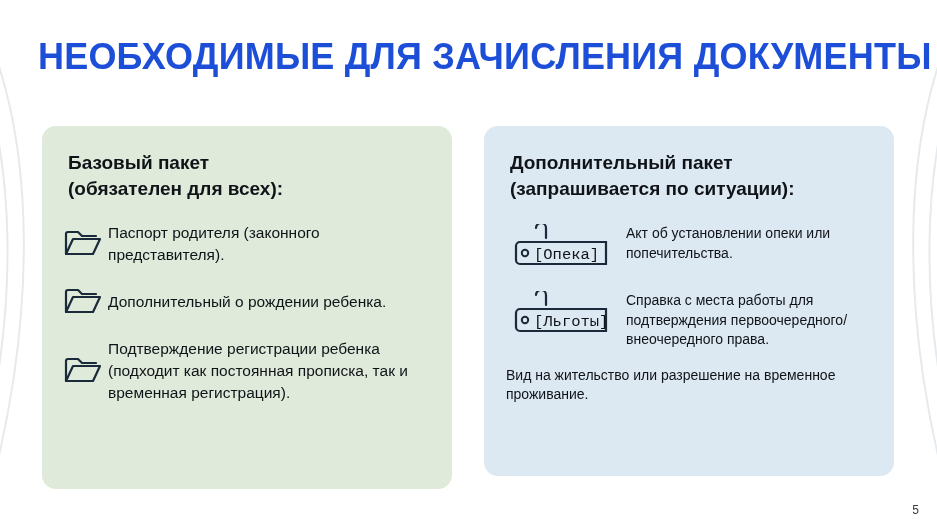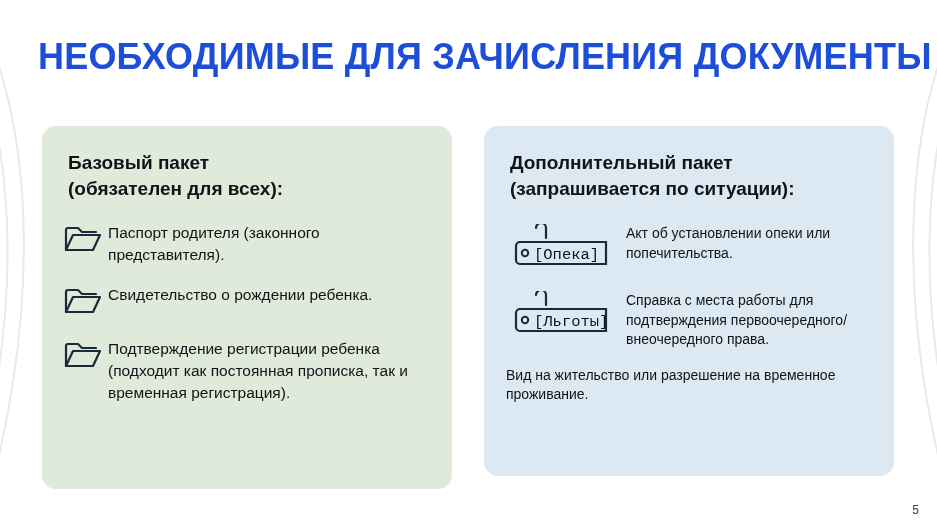--- a/index.html
+++ b/index.html
@@ -79,21 +79,21 @@
 
   .items {
     position: absolute;
     left: 22px;
     top: 96px;
     right: 14px;
   }
 
   .item {
     display: flex;
-    align-items: flex-start;
+    align-items: center;
     margin-bottom: 18px;
   }
 
   
   .folder-icon {
     flex: 0 0 auto;
     width: 44px;
     margin-top: 2px;
   }
   .item-text {
@@ -173,21 +173,21 @@
         <span class="item-text">Паспорт родителя (законного представителя).</span>
       </div>
 
       <div class="item">
         <span class="folder-icon">
           <svg width="38" height="30" viewBox="0 0 38 30" fill="none" stroke="#1b2a3a" stroke-width="2.2" stroke-linejoin="round" stroke-linecap="round">
             <path d="M2 26 V6 a2 2 0 0 1 2-2 h10 l4 4 h14"></path>
             <path d="M2 26 L9 11 h27 l-7 15 Z"></path>
           </svg>
         </span>
-        <span class="item-text">Свидетельство о рождении ребенка.</span>
+        <span class="item-text">Дополнительный о рождении ребенка.</span>
       </div>
 
       <div class="item">
         <span class="folder-icon">
           <svg width="38" height="30" viewBox="0 0 38 30" fill="none" stroke="#1b2a3a" stroke-width="2.2" stroke-linejoin="round" stroke-linecap="round">
             <path d="M2 26 V6 a2 2 0 0 1 2-2 h10 l4 4 h14"></path>
             <path d="M2 26 L9 11 h27 l-7 15 Z"></path>
           </svg>
         </span>
         <span class="item-text">Подтверждение регистрации ребенка (подходит как постоянная прописка, так и временная регистрация).</span>

